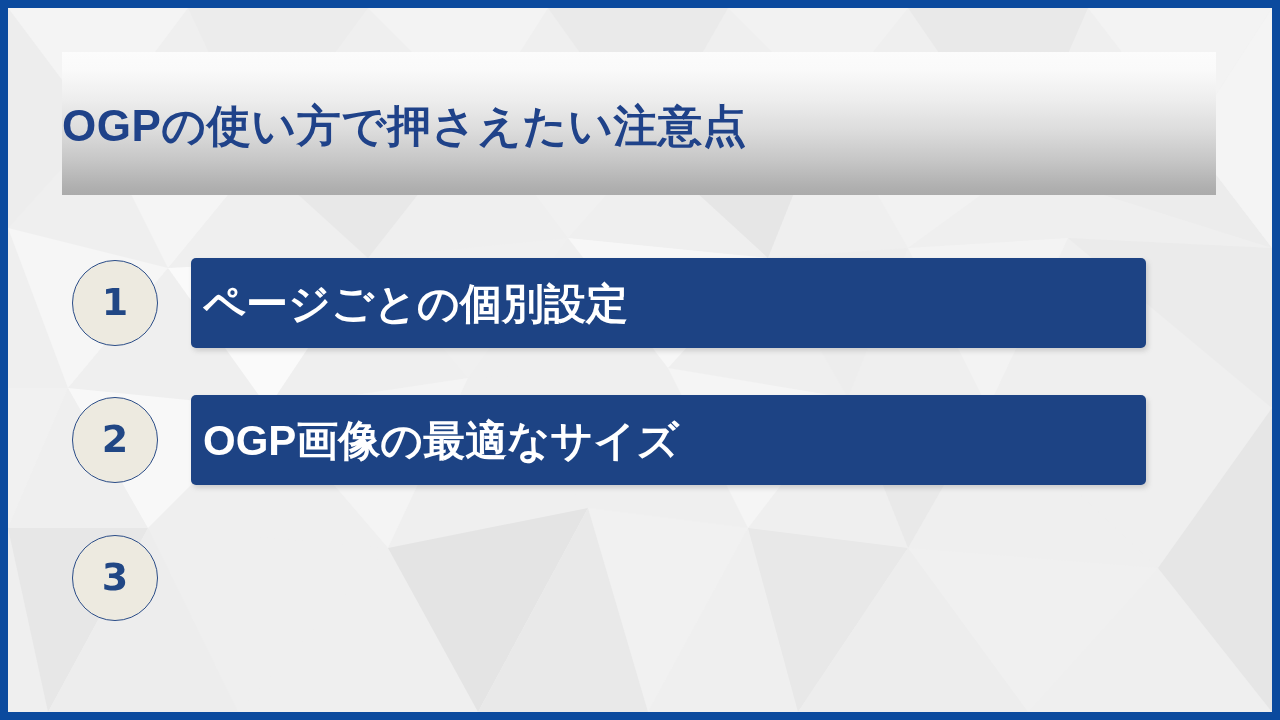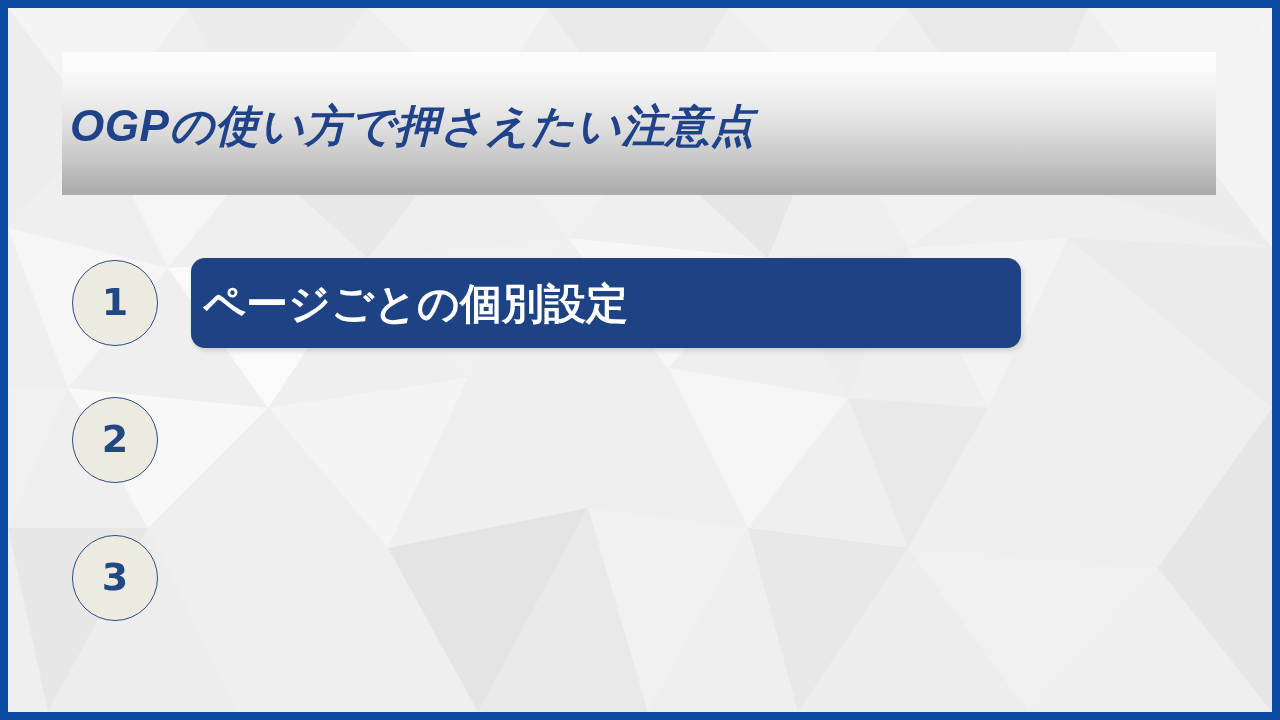--- a/index.html
+++ b/index.html
@@ -36,29 +36,27 @@
     position:absolute;
     left:62px; top:52px;
     width:1154px; height:143px;
     background:linear-gradient(to bottom,
         #FCFCFC 0%, #FAFAFA 12%, #EDEDED 34%,
         #DCDCDC 55%, #C6C6C6 76%, #B0B0B0 94%, #ABABAB 100%);
     z-index:2;
     display:flex; align-items:center;
   }
   #title-text {
-    margin-left:8px;
     font-size:44px;
     font-weight:bold;
     color:#1F4289;
     letter-spacing:0.5px;
     white-space:nowrap;
     line-height:1;
     transform:translateY(2px);
-    font-style:italic;
   }
 
   
   .row {
     position:absolute;
     left:66px;
     width:1152px;
     height:90px;
     z-index:3;
   }
@@ -81,23 +79,23 @@
     font-weight:bold;
     color:#214785;
     line-height:1;
     transform:translateY(-1px);
     font-family:"DejaVu Sans","Liberation Sans",sans-serif;
   }
 
   .bar {
     position:absolute;
     left:125px; top:0;
-    width:830px; height:90px;
+    width:955px; height:90px;
     background:#1D4384;
-    border-radius:14px;
+    border-radius:5px;
     display:flex; align-items:center;
     box-shadow:2px 3px 5px rgba(120,120,120,0.28);
   }
   .bar-text {
     margin-left:12px;
     font-size:42px;
     font-weight:bold;
     color:#FFFFFF;
     white-space:nowrap;
     line-height:1;
@@ -169,20 +167,23 @@
     </div>
     <div class="bar">
       <div class="bar-text">ページごとの個別設定</div>
     </div>
   </div>
 
   <div class="row" id="row-1">
     <div class="num-circle">
       <span>2</span>
     </div>
+    <div class="bar">
+      <div class="bar-text">OGP画像の最適なサイズ</div>
+    </div>
   </div>
 
   <div class="row" id="row-2">
     <div class="num-circle">
       <span>3</span>
     </div>
   </div>
 
   <div id="frame-border"></div>
 </div>

